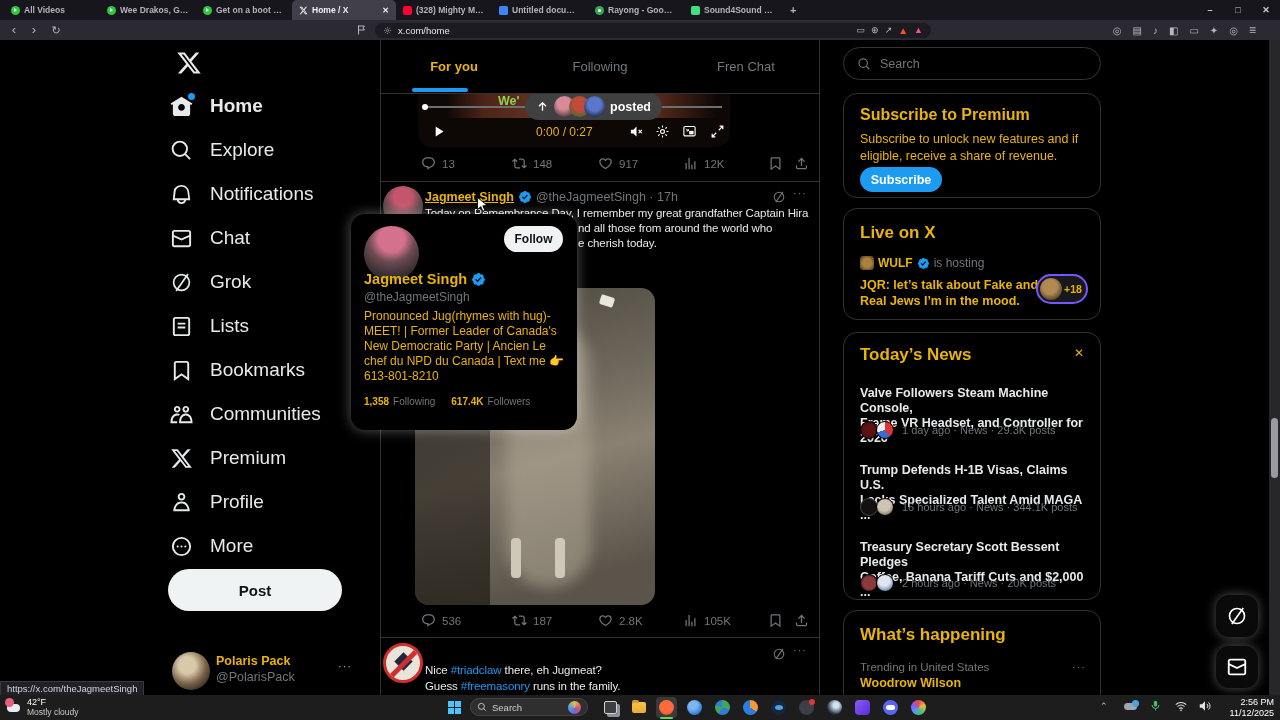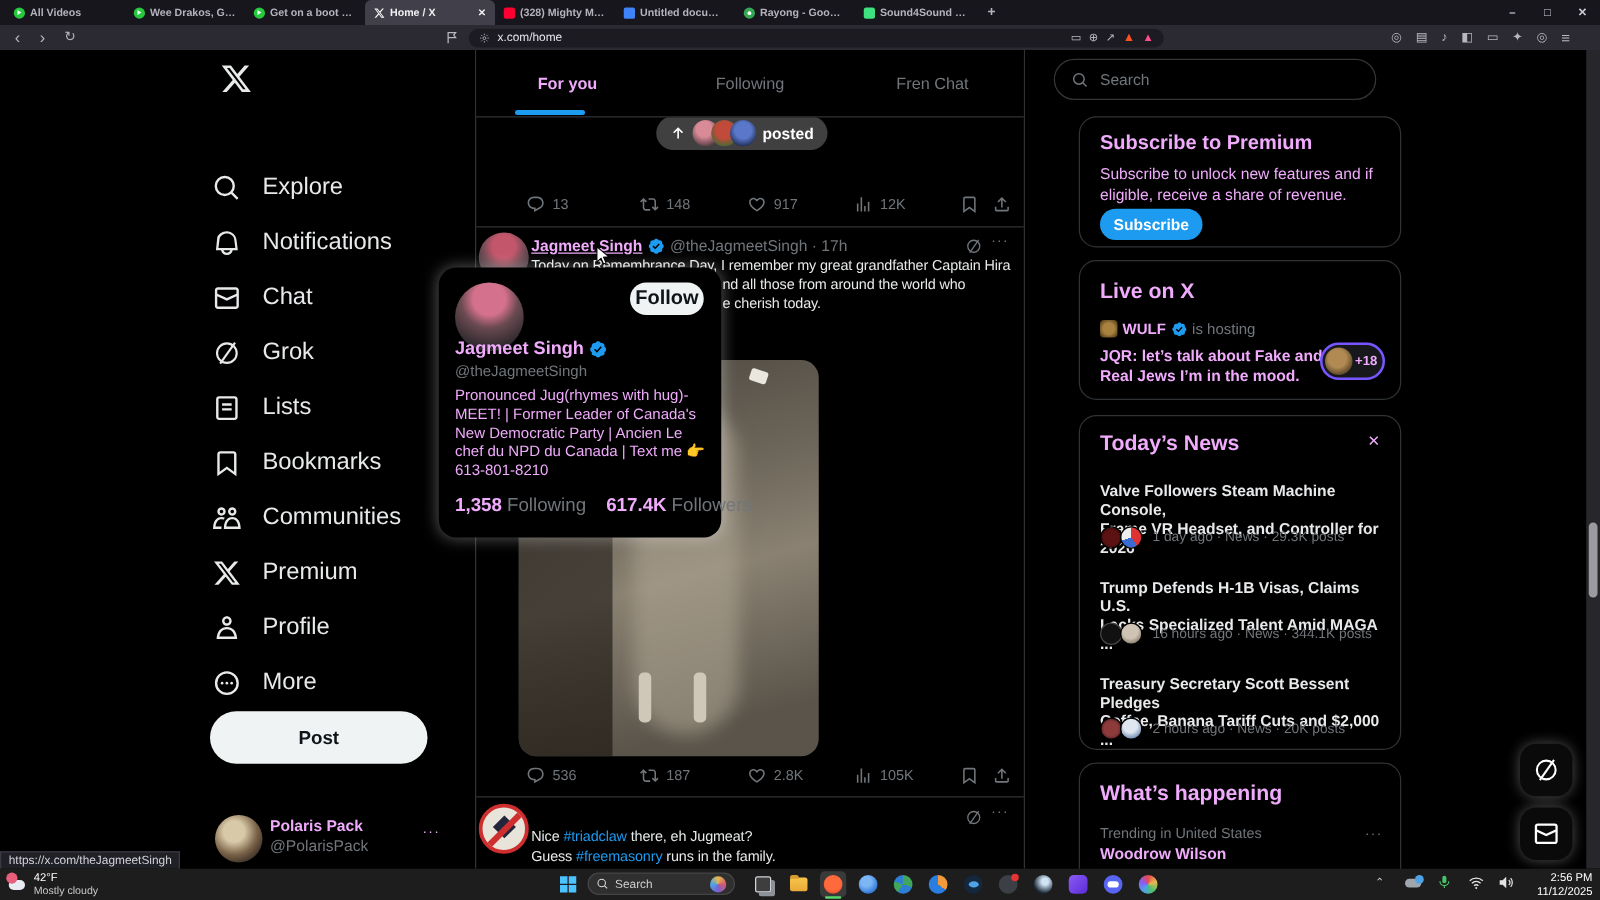--- a/index.html
+++ b/index.html
@@ -2,21 +2,21 @@
 <html><head>
 <meta charset="utf-8">
 <style>
   html,body{margin:0;padding:0;background:#111;}
   #stage{position:relative;width:1280px;height:720px;overflow:hidden;background:#000;
          font-family:"Liberation Sans",sans-serif;-webkit-font-smoothing:antialiased;}
   .abs{position:absolute;}
   .flex{display:flex;align-items:center;}
   .b{font-weight:700;}
   .gray{color:#71767b;}
-  .white{color:#f0abfc;}
+  .white{color:#eab308;}
   svg.ic{display:block;}
   
   #tabbar{position:absolute;left:0;top:0;width:1280px;height:20px;background:#17161c;display:flex;align-items:center;font-weight:bold;}
   .tab{height:20px;width:96px;display:flex;align-items:center;gap:4px;padding:0 7px;box-sizing:border-box;
        color:#b5b2bd;font-size:8.5px;white-space:nowrap;overflow:hidden;}
   .tab span.lbl{overflow:hidden;text-overflow:ellipsis;flex:1;}
   .tab.active{background:#41404a;border-radius:5px 5px 0 0;color:#f2f1f5;}
   .fav{width:9px;height:9px;border-radius:50%;flex:none;position:relative;}
   .fav.play{background:#27c93f;}
   .fav.play:after{content:"";position:absolute;left:3.2px;top:2.4px;border-left:3.5px solid #fff;
@@ -44,21 +44,21 @@
        color:#0f1419;font-size:15px;font-weight:700;display:flex;align-items:center;justify-content:center;}
   
   #theader{position:absolute;left:381px;top:0;width:438px;height:53px;background:rgba(0,0,0,.72);border-bottom:1px solid #2f3336;z-index:20;}
   .ttab{position:absolute;top:0;height:52px;width:146px;display:flex;align-items:center;justify-content:center;font-size:13px;}
   
   .eng{position:absolute;display:flex;align-items:center;gap:6px;color:#71767b;font-size:11.5px;}
   .eng svg{width:15px;height:15px;color:#71767b;}
   .tweettext{color:#e7e9ea;font-size:11.5px;letter-spacing:-.1px;}
   .tag{color:#1d9bf0;}
   
-  .card{position:absolute;left:843px;width:258px;border:1px solid #2f3336;border-radius:14px;background:#000;box-sizing:border-box;margin-left:20px;}
+  .card{position:absolute;left:843px;width:258px;border:1px solid #2f3336;border-radius:14px;background:#000;box-sizing:border-box;}
   .newstitle{position:absolute;left:16px;width:228px;font-size:12.5px;line-height:15px;font-weight:700;color:#e7e9ea;}
   .newsmeta{position:absolute;left:16px;display:flex;align-items:center;gap:5px;color:#71767b;font-size:11px;}
   .mav{width:16px;height:16px;border-radius:50%;border:1px solid #000;margin-right:-7px;flex:none;}
   
   #taskbar{position:absolute;left:0;top:695px;width:1280px;height:25px;background:#1d1d1d;}
   .tbapp{position:absolute;top:2px;width:21px;height:21px;display:flex;align-items:center;justify-content:center;}
   .appc{width:15px;height:15px;border-radius:50%;}
   #fbtn1,#fbtn2{position:absolute;left:1216px;width:42px;height:42px;border-radius:13px;background:#0a0a0a;
       box-shadow:0 0 11px rgba(255,255,255,.32);display:flex;align-items:center;justify-content:center;z-index:40;}
 </style>
@@ -245,20 +245,29 @@
     </div>
   </div>
 
   <div id="page">
     <div class="colborder" style="left:380px"></div>
     <div class="colborder" style="left:819px"></div>
 
     <svg class="ic abs" style="left:176px;top:10px;width:26px;height:26px;color:#e7e9ea">
         <use href="#i-x"></use>
       </svg>
+    <div class="navitem" style="top:46px">
+      <span style="position:relative">
+          <svg class="ic">
+            <use href="#i-home"></use>
+          </svg>
+        <span style="position:absolute;right:-2px;top:-2px;width:7px;height:7px;border-radius:50%;background:#1d9bf0"></span>
+        </span>
+      <span class="b">Home</span>
+    </div>
     <div class="navitem" style="top:90px">
         <svg class="ic">
           <use href="#i-explore"></use>
         </svg>
         <span>Explore</span>
       </div>
     <div class="navitem" style="top:134px">
         <svg class="ic">
           <use href="#i-bell"></use>
         </svg>
@@ -326,20 +335,42 @@
         </div>
       <div class="ttab gray" style="left:146px">
           <span>Following</span>
         </div>
       <div class="ttab gray" style="left:292px">
           <span>Fren Chat</span>
         </div>
       <div class="abs" style="left:31px;top:48px;width:56px;height:4px;border-radius:2px;background:#1d9bf0"></div>
     </div>
 
+    <div class="abs" style="left:418px;top:53px;width:312px;height:54px;border-radius:0 0 14px 14px;background:#0d0705;overflow:hidden">
+      <div class="abs" style="left:28px;top:0;right:12px;height:25px;background:linear-gradient(90deg,rgba(30,12,8,0) 0%,#4e2418 14%,#6b3a24 45%,#56291a 78%,rgba(30,12,8,0) 100%)"></div>
+      <div class="abs b" style="left:80px;top:1px;font-size:12.5px;color:#8fd14f">We'</div>
+      <div class="abs" style="left:6px;top:13px;right:8px;height:2px;background:#6b6f74"></div>
+      <div class="abs" style="left:4px;top:11px;width:6px;height:6px;border-radius:50%;background:#fff"></div>
+      <svg class="ic abs" style="left:12px;top:30px;width:17px;height:17px;color:#fff">
+          <use href="#i-play"></use>
+        </svg>
+      <div class="abs white" style="left:118px;top:32px;font-size:12px">0:00 / 0:27</div>
+      <svg class="ic abs" style="left:211px;top:31px;width:15px;height:15px;color:#fff">
+          <use href="#i-mute"></use>
+        </svg>
+      <svg class="ic abs" style="left:237px;top:31px;width:15px;height:15px;color:#fff">
+          <use href="#i-gear"></use>
+        </svg>
+      <svg class="ic abs" style="left:264px;top:31px;width:15px;height:15px;color:#fff">
+          <use href="#i-pip"></use>
+        </svg>
+      <svg class="ic abs" style="left:292px;top:31px;width:15px;height:15px;color:#fff">
+          <use href="#i-expand"></use>
+        </svg>
+    </div>
     <div class="abs flex" style="left:525px;top:53px;height:27px;border-radius:14px;background:#404040;padding:0 11px;gap:5px;z-index:5">
       <svg class="ic" style="width:13px;height:13px;color:#fff">
           <use href="#i-up"></use>
         </svg>
       <span style="width:21px;height:21px;border-radius:50%;background:radial-gradient(circle at 45% 35%,#d98a97 0 35%,#503a40 80%)"></span>
       <span style="width:21px;height:21px;border-radius:50%;margin-left:-11px;background:radial-gradient(circle at 50% 40%,#c24a3a 0 40%,#3f6b35 80%)"></span>
       <span style="width:21px;height:21px;border-radius:50%;margin-left:-11px;background:radial-gradient(circle at 50% 40%,#5a77c9 0 40%,#1e2a4f 80%)"></span>
       <span class="b" style="color:#fff;font-size:12.5px">posted</span>
     </div>
     <div class="eng" style="left:421px;top:116px">
@@ -434,30 +465,30 @@
     </div>
     <svg class="ic abs" style="left:772px;top:607px;width:14px;height:14px;color:#71767b">
         <use href="#i-grok"></use>
       </svg>
     <div class="abs gray" style="left:793px;top:604px;font-size:11px;letter-spacing:1px">···</div>
     <div class="abs tweettext" style="left:425px;top:624px;white-space:nowrap"><span>Nice </span><span class="tag">#triadclaw</span><span> there, eh Jugmeat?</span></div>
     <div class="abs tweettext" style="left:425px;top:640px;white-space:nowrap"><span>Guess </span><span class="tag">#freemasonry</span><span> runs in the family.</span></div>
 
     <div class="abs" style="left:351px;top:174px;width:226px;height:216px;background:#000;border-radius:14px;box-shadow:0 0 13px rgba(255,255,255,.35);z-index:30">
       <div class="abs" style="left:13px;top:12px;width:55px;height:55px;border-radius:50%;background:radial-gradient(circle at 50% 24%,#d4718c 0 26%,#6b4a52 46%,#2f2a2e 78%)"></div>
-      <div class="abs flex" style="left:153px;top:12px;width:59px;height:26px;border-radius:14px;background:#eff3f4;color:#0f1419;font-size:16px;font-weight:700;justify-content:center">Follow</div>
+      <div class="abs flex" style="left:153px;top:12px;width:59px;height:26px;border-radius:14px;background:#eff3f4;color:#0f1419;font-size:12px;font-weight:700;justify-content:center">Follow</div>
       <div class="abs flex" style="left:13px;top:57px;gap:4px">
         <span class="white b" style="font-size:14.5px">Jagmeet Singh</span>
         <svg class="ic" style="width:15px;height:15px">
             <use href="#i-verified"></use>
           </svg>
       </div>
       <div class="abs gray" style="left:13px;top:76px;font-size:12px">@theJagmeetSingh</div>
       <div class="abs white" style="left:13px;top:95px;width:200px;font-size:12px;line-height:15px">Pronounced Jug(rhymes with hug)-MEET! | Former Leader of Canada's New Democratic Party | Ancien Le chef du NPD du Canada | Text me 👉 613-801-8210</div>
-      <div class="abs flex" style="left:13px;top:182px;gap:4px;font-size:15px">
+      <div class="abs flex" style="left:13px;top:182px;gap:4px;font-size:10px">
         <span class="white b">1,358</span>
         <span class="gray">Following</span>
         <span class="white b" style="margin-left:12px">617.4K</span>
         <span class="gray">Followers</span>
       </div>
     </div>
     <svg class="ic abs" style="left:474px;top:156px;width:17px;height:17px;z-index:40">
         <use href="#i-cursor"></use>
       </svg>
 

